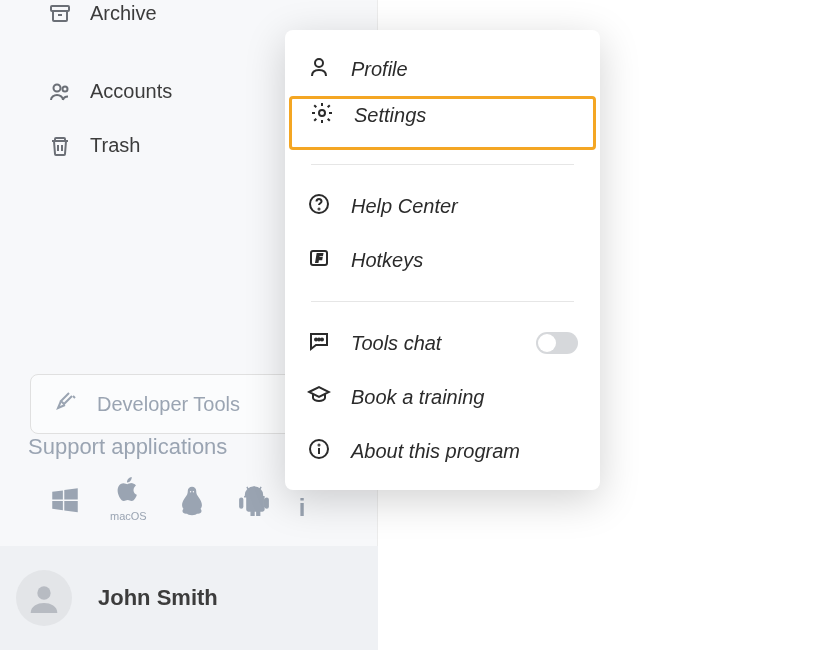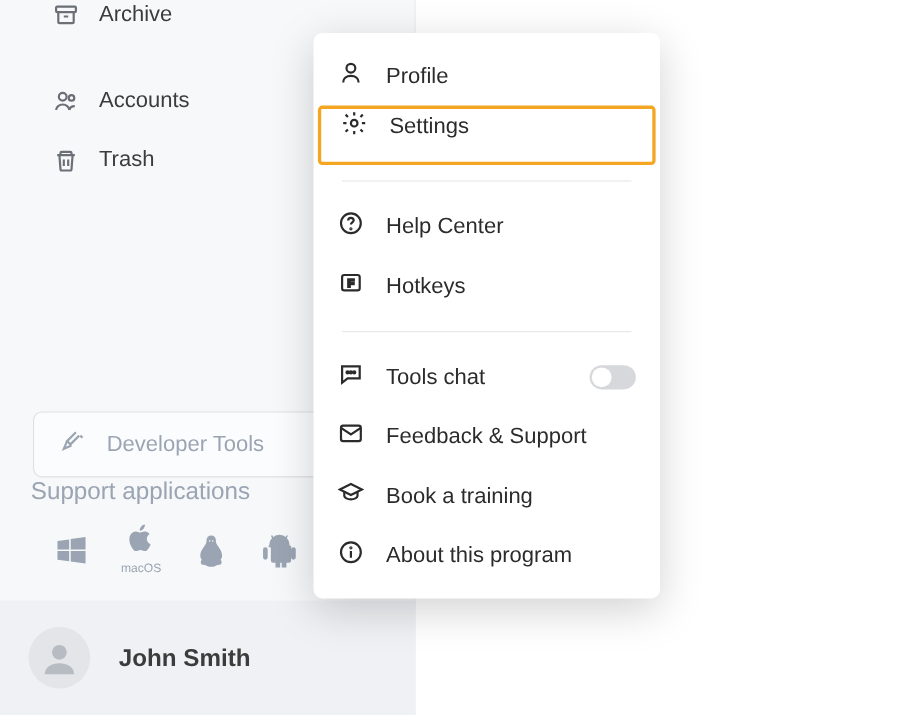--- a/index.html
+++ b/index.html
@@ -9,26 +9,26 @@
   .nav-item svg{flex:0 0 24px;}
   .nav-archive{margin-top:2px;}
   .nav-accounts{margin-top:38px;}
   .nav-trash{margin-top:14px;}
   .devtools-box{position:absolute;left:30px;top:346px;width:320px;height:60px;border:1px solid #e0e0e0;border-radius:8px;background:#fbfcfd;display:flex;align-items:center;gap:18px;padding-left:24px;cursor:pointer;margin-top:28px;}
   .devtools-box .label{color:#9aa4b2;font-size:20px;}
   .download-heading{position:absolute;left:28px;top:434px;font-size:22px;color:#9aa4b2;}
   .platforms{position:absolute;left:48px;top:474px;display:flex;gap:28px;align-items:flex-end;}
   .platform{display:flex;flex-direction:column;align-items:center;gap:2px;cursor:pointer;color:#9aa4b2;}
   .platform .plabel{font-size:11px;color:#9aa4b2;}
-  .footer{position:absolute;left:0;bottom:0;width:378px;height:104px;background:#eff1f4;display:flex;align-items:center;gap:26px;padding-left:26px;cursor:pointer;}
+  .footer{position:absolute;left:0;bottom:0;width:378px;height:104px;background:#eff1f4;display:flex;align-items:center;gap:26px;padding-left:16px;cursor:pointer;}
   .avatar-circle{width:56px;height:56px;border-radius:50%;background:#e3e5e8;display:flex;align-items:center;justify-content:center;}
   .username{font-size:22px;color:#3c3c3c;font-weight:600;}
   
   .menu{position:absolute;left:285px;top:30px;width:315px;background:#fff;border-radius:8px;box-shadow:0 10px 40px rgba(0,0,0,0.18);padding:12px 0;}
-  .menu-item{position:relative;display:flex;align-items:center;gap:20px;padding:0 24px 0 22px;height:54px;cursor:pointer;font-size:20px;color:#2b2b2b;}
+  .menu-item{position:relative;display:flex;align-items:center;gap:20px;padding:0 24px 0 22px;height:54px;cursor:pointer;font-size:20px;color:#2b2b2b;font-style:italic;}
   .menu-item svg{flex:0 0 24px;}
   .menu-item.selected{border:3px solid #f4a623;border-radius:4px;margin:0 4px;padding:0 20px 16px 18px;align-items:center;}
   .menu-sep{height:1px;background:#e6e6e6;margin:14px 26px;}
   .toggle{position:absolute;right:22px;top:50%;transform:translateY(-50%);width:42px;height:22px;border-radius:12px;background:#d6d8db;display:flex;align-items:center;}
   .toggle::after{content:"";width:18px;height:18px;border-radius:50%;background:#fff;margin-left:2px;}
   .content-area{position:absolute;left:378px;top:0;right:0;bottom:0;background:#fff;}
 </style>
 </head>
 <body>
 
@@ -185,29 +185,20 @@
           <path d="M4 5h16v11H9l-5 4V5z"></path>
           <circle cx="9" cy="10.5" r="1" fill="#2b2b2b"></circle>
           <circle cx="12" cy="10.5" r="1" fill="#2b2b2b"></circle>
           <circle cx="15" cy="10.5" r="1" fill="#2b2b2b"></circle>
         </svg>
     </span>
     <span>Tools chat</span>
     <div class="toggle"></div>
   </div>
 
-  <div class="menu-item">
-    <span>
-      <svg width="24" height="24" viewBox="0 0 24 24" fill="none" stroke="#2b2b2b" stroke-width="2">
-          <rect x="3" y="5" width="18" height="14" rx="2"></rect>
-          <path d="M3 7l9 6 9-6"></path>
-        </svg>
-    </span>
-    <span>Feedback &amp; Support</span>
-  </div>
 
   <div class="menu-item">
     <span>
       <svg width="24" height="24" viewBox="0 0 24 24" fill="none" stroke="#2b2b2b" stroke-width="2">
           <path d="M2 9l10-5 10 5-10 5-10-5z"></path>
           <path d="M6 11v4c0 1.5 3 3 6 3s6-1.5 6-3v-4"></path>
         </svg>
     </span>
     <span>Book a training</span>
   </div>

